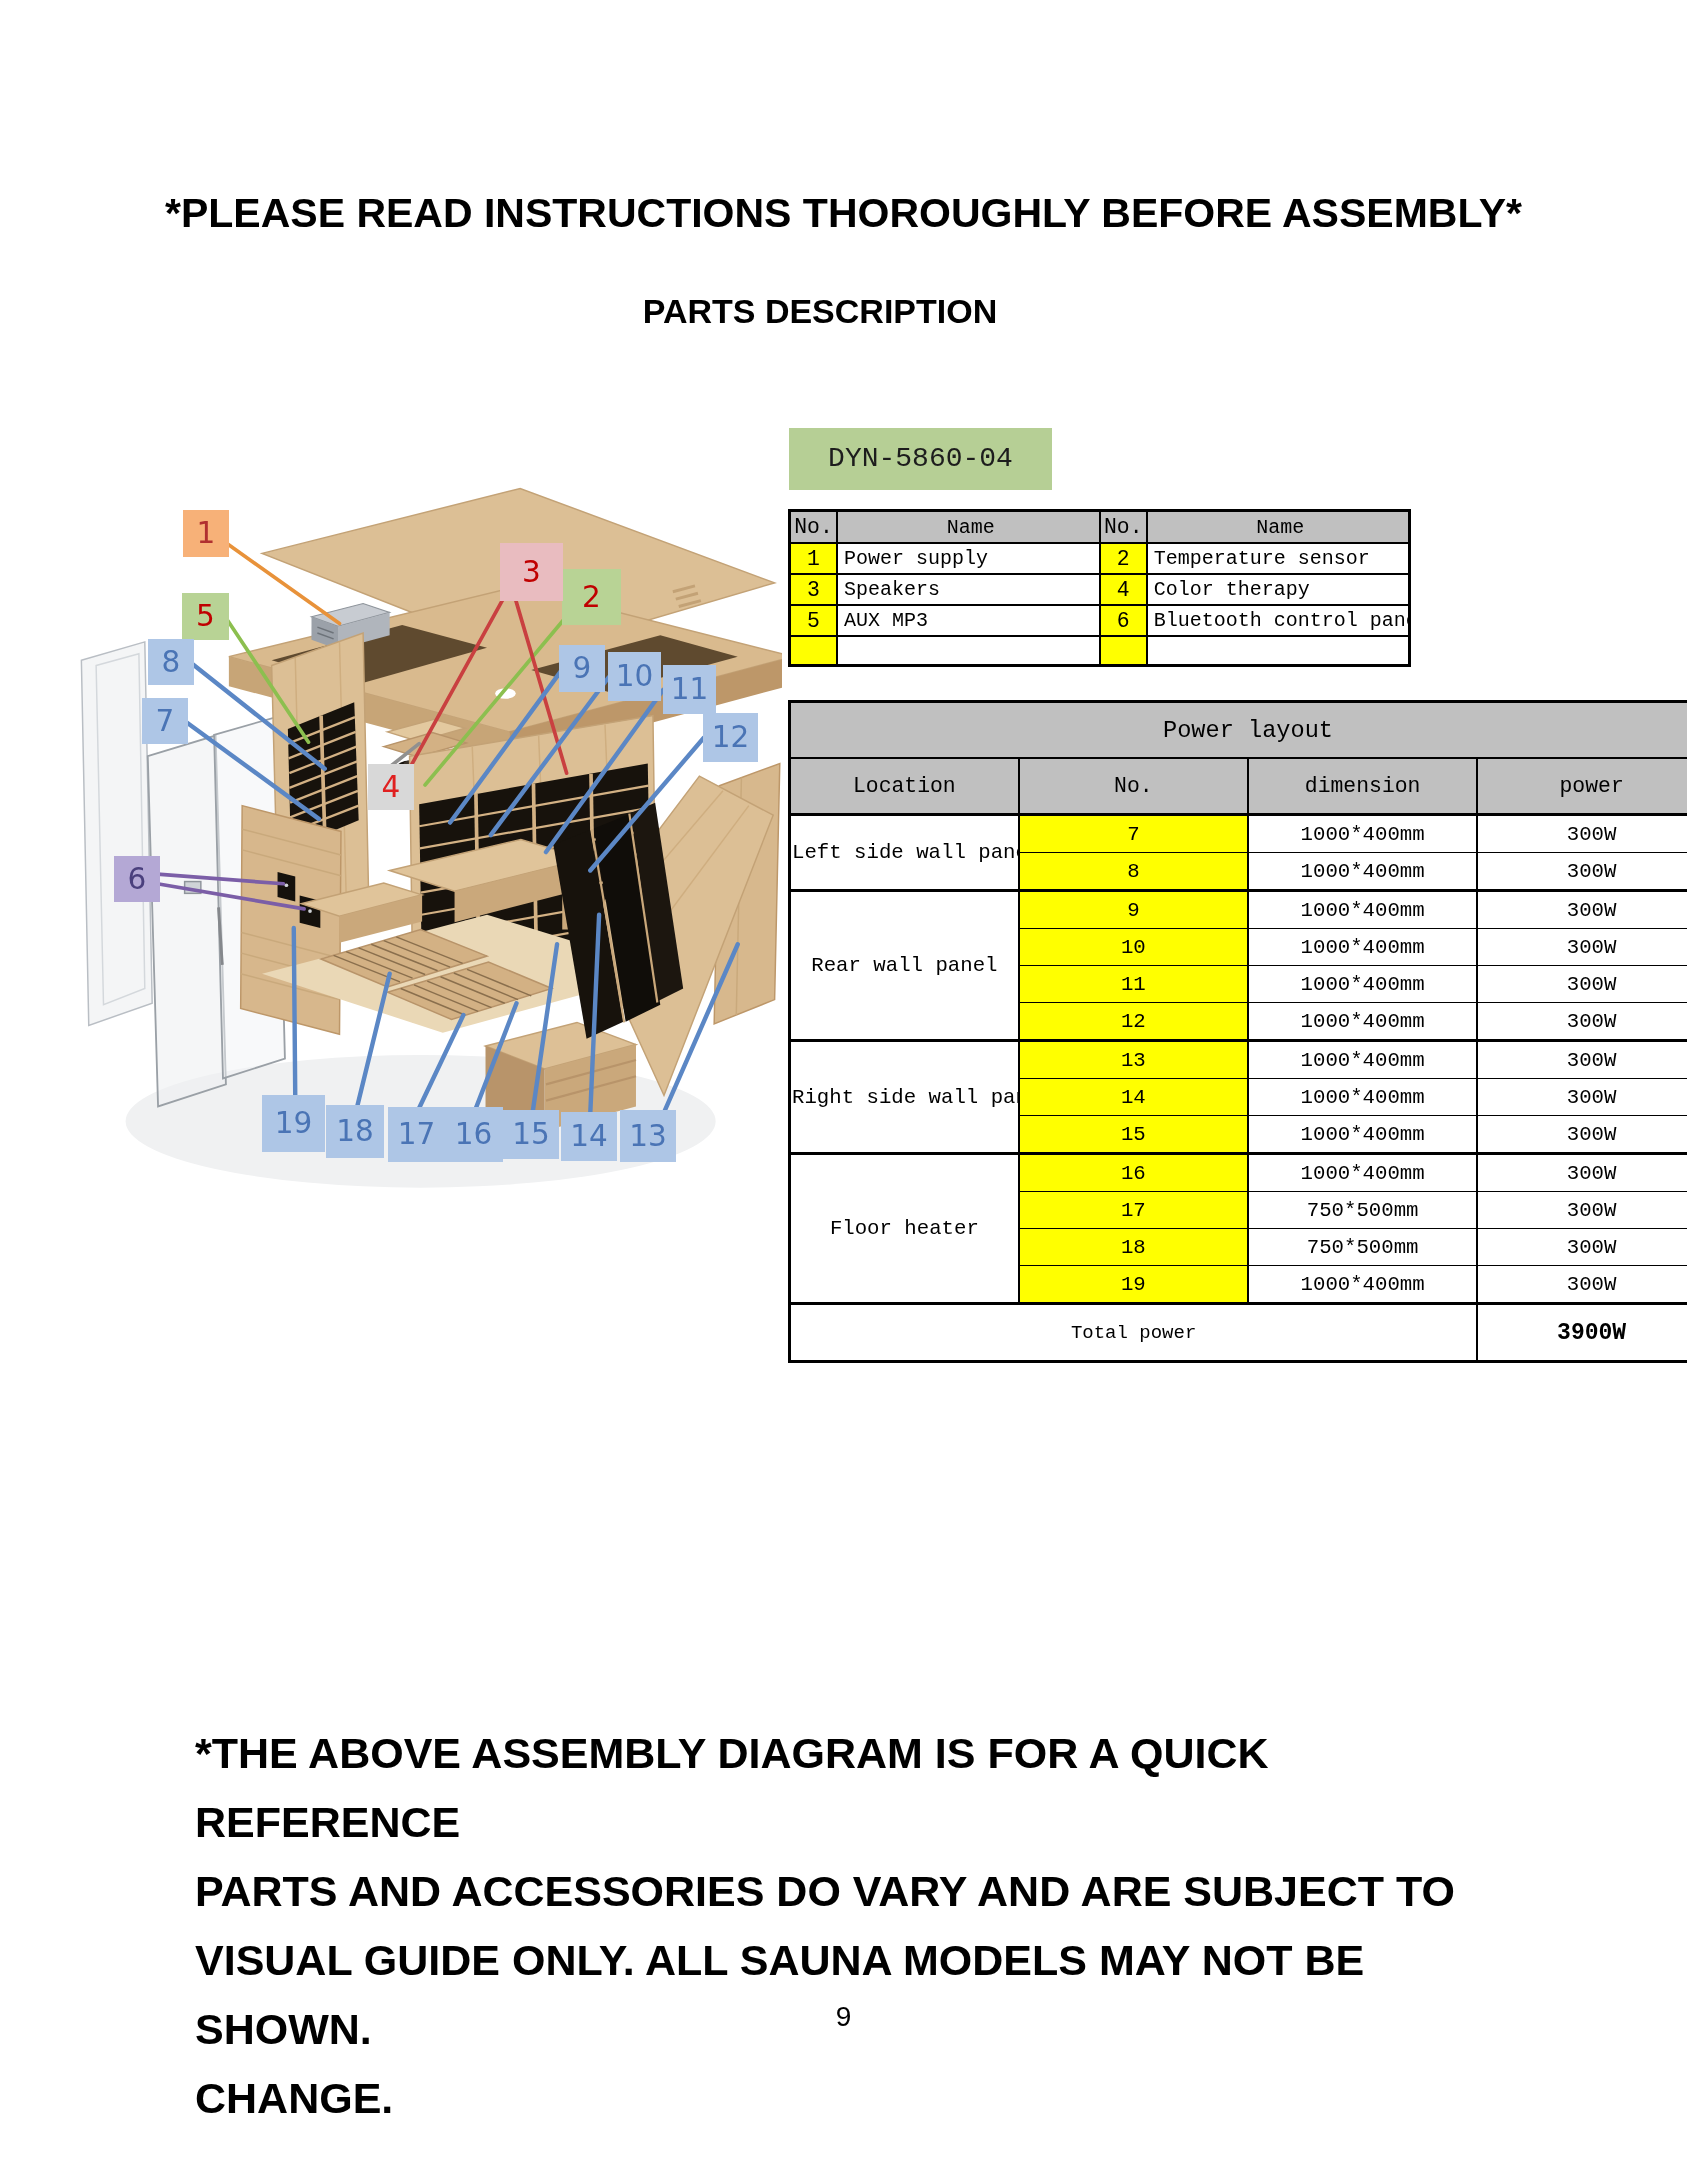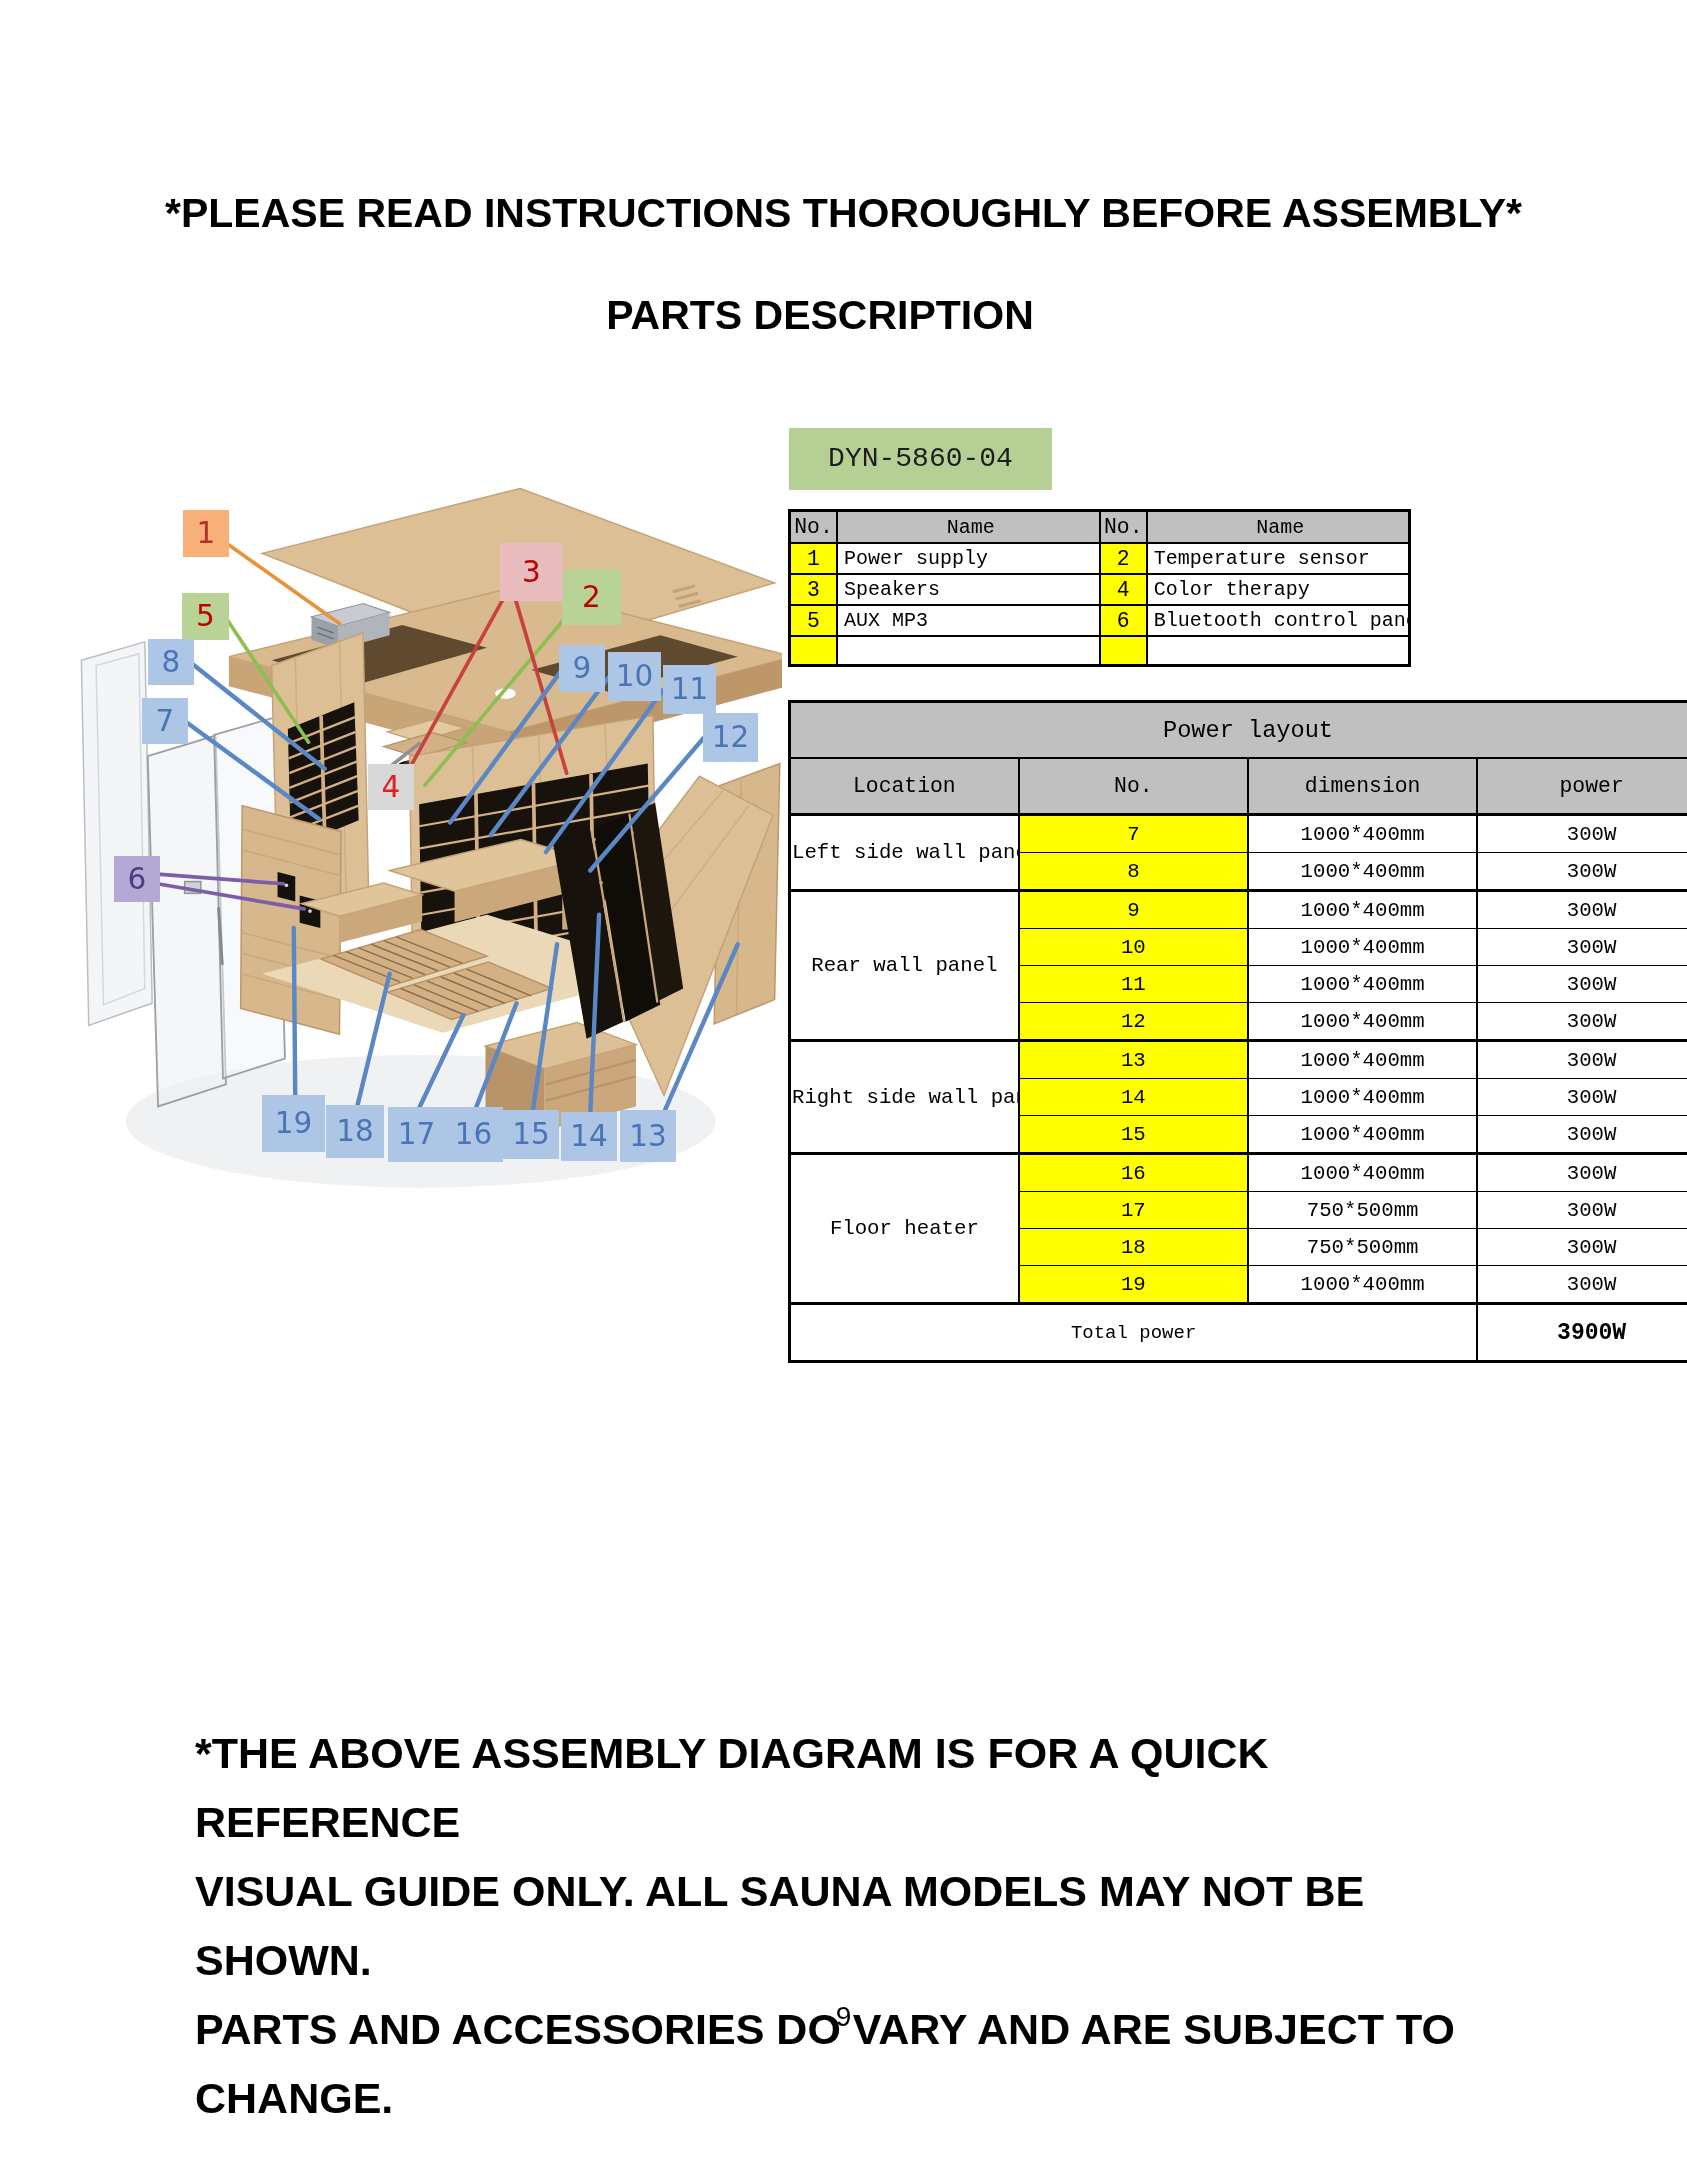--- a/index.html
+++ b/index.html
@@ -9,21 +9,21 @@
     font-family:"Liberation Sans", sans-serif;
     position:relative;
     color:#000;
   }
   .title{
     position:absolute;top:183px;left:0;width:1687px;
     text-align:center;font-size:41px;font-weight:bold;letter-spacing:0px;margin-top:7px;
   }
   .subtitle{
     position:absolute;top:292px;left:0;width:1640px;
-    text-align:center;font-size:41px;font-weight:bold;
+    text-align:center;font-size:34px;font-weight:bold;
   }
   .model-box{
     position:absolute;left:789px;top:428px;width:263px;height:62px;
     background:#b6cf95;
     font-family:"Liberation Mono", monospace;
     font-size:28px;line-height:62px;text-align:center;color:#1d1d1d;
   }
   table{border-collapse:collapse;position:absolute;table-layout:fixed;
     font-family:"Liberation Mono", monospace;}
   td{border:2.2px solid #000;overflow:hidden;white-space:nowrap;}
@@ -391,19 +391,19 @@
   <div class="callout co-blue" style="left:487px;top:640px;width:56px;height:49px;line-height:49px;">14</div>
   <div class="callout co-blue" style="left:429px;top:638px;width:56px;height:49px;line-height:49px;">15</div>
   <div class="callout co-blue" style="left:370px;top:635px;width:59px;height:55px;line-height:55px;">16</div>
   <div class="callout co-blue" style="left:314px;top:635px;width:57px;height:55px;line-height:55px;">17</div>
   <div class="callout co-blue" style="left:252px;top:633px;width:58px;height:53px;line-height:53px;">18</div>
   <div class="callout co-blue" style="left:188px;top:623px;width:63px;height:57px;line-height:57px;">19</div>
 </div>
 
 <div class="footnote">
   <div>*THE ABOVE ASSEMBLY DIAGRAM IS FOR A QUICK REFERENCE</div>
+  <div>PARTS AND ACCESSORIES DO VARY AND ARE SUBJECT TO</div>
   <div>VISUAL GUIDE ONLY. ALL SAUNA MODELS MAY NOT BE SHOWN.</div>
-  <div>PARTS AND ACCESSORIES DO VARY AND ARE SUBJECT TO</div>
   <div>CHANGE.</div>
 </div>
 
 <div class="page-number">9</div>
 
 
 </body></html>

